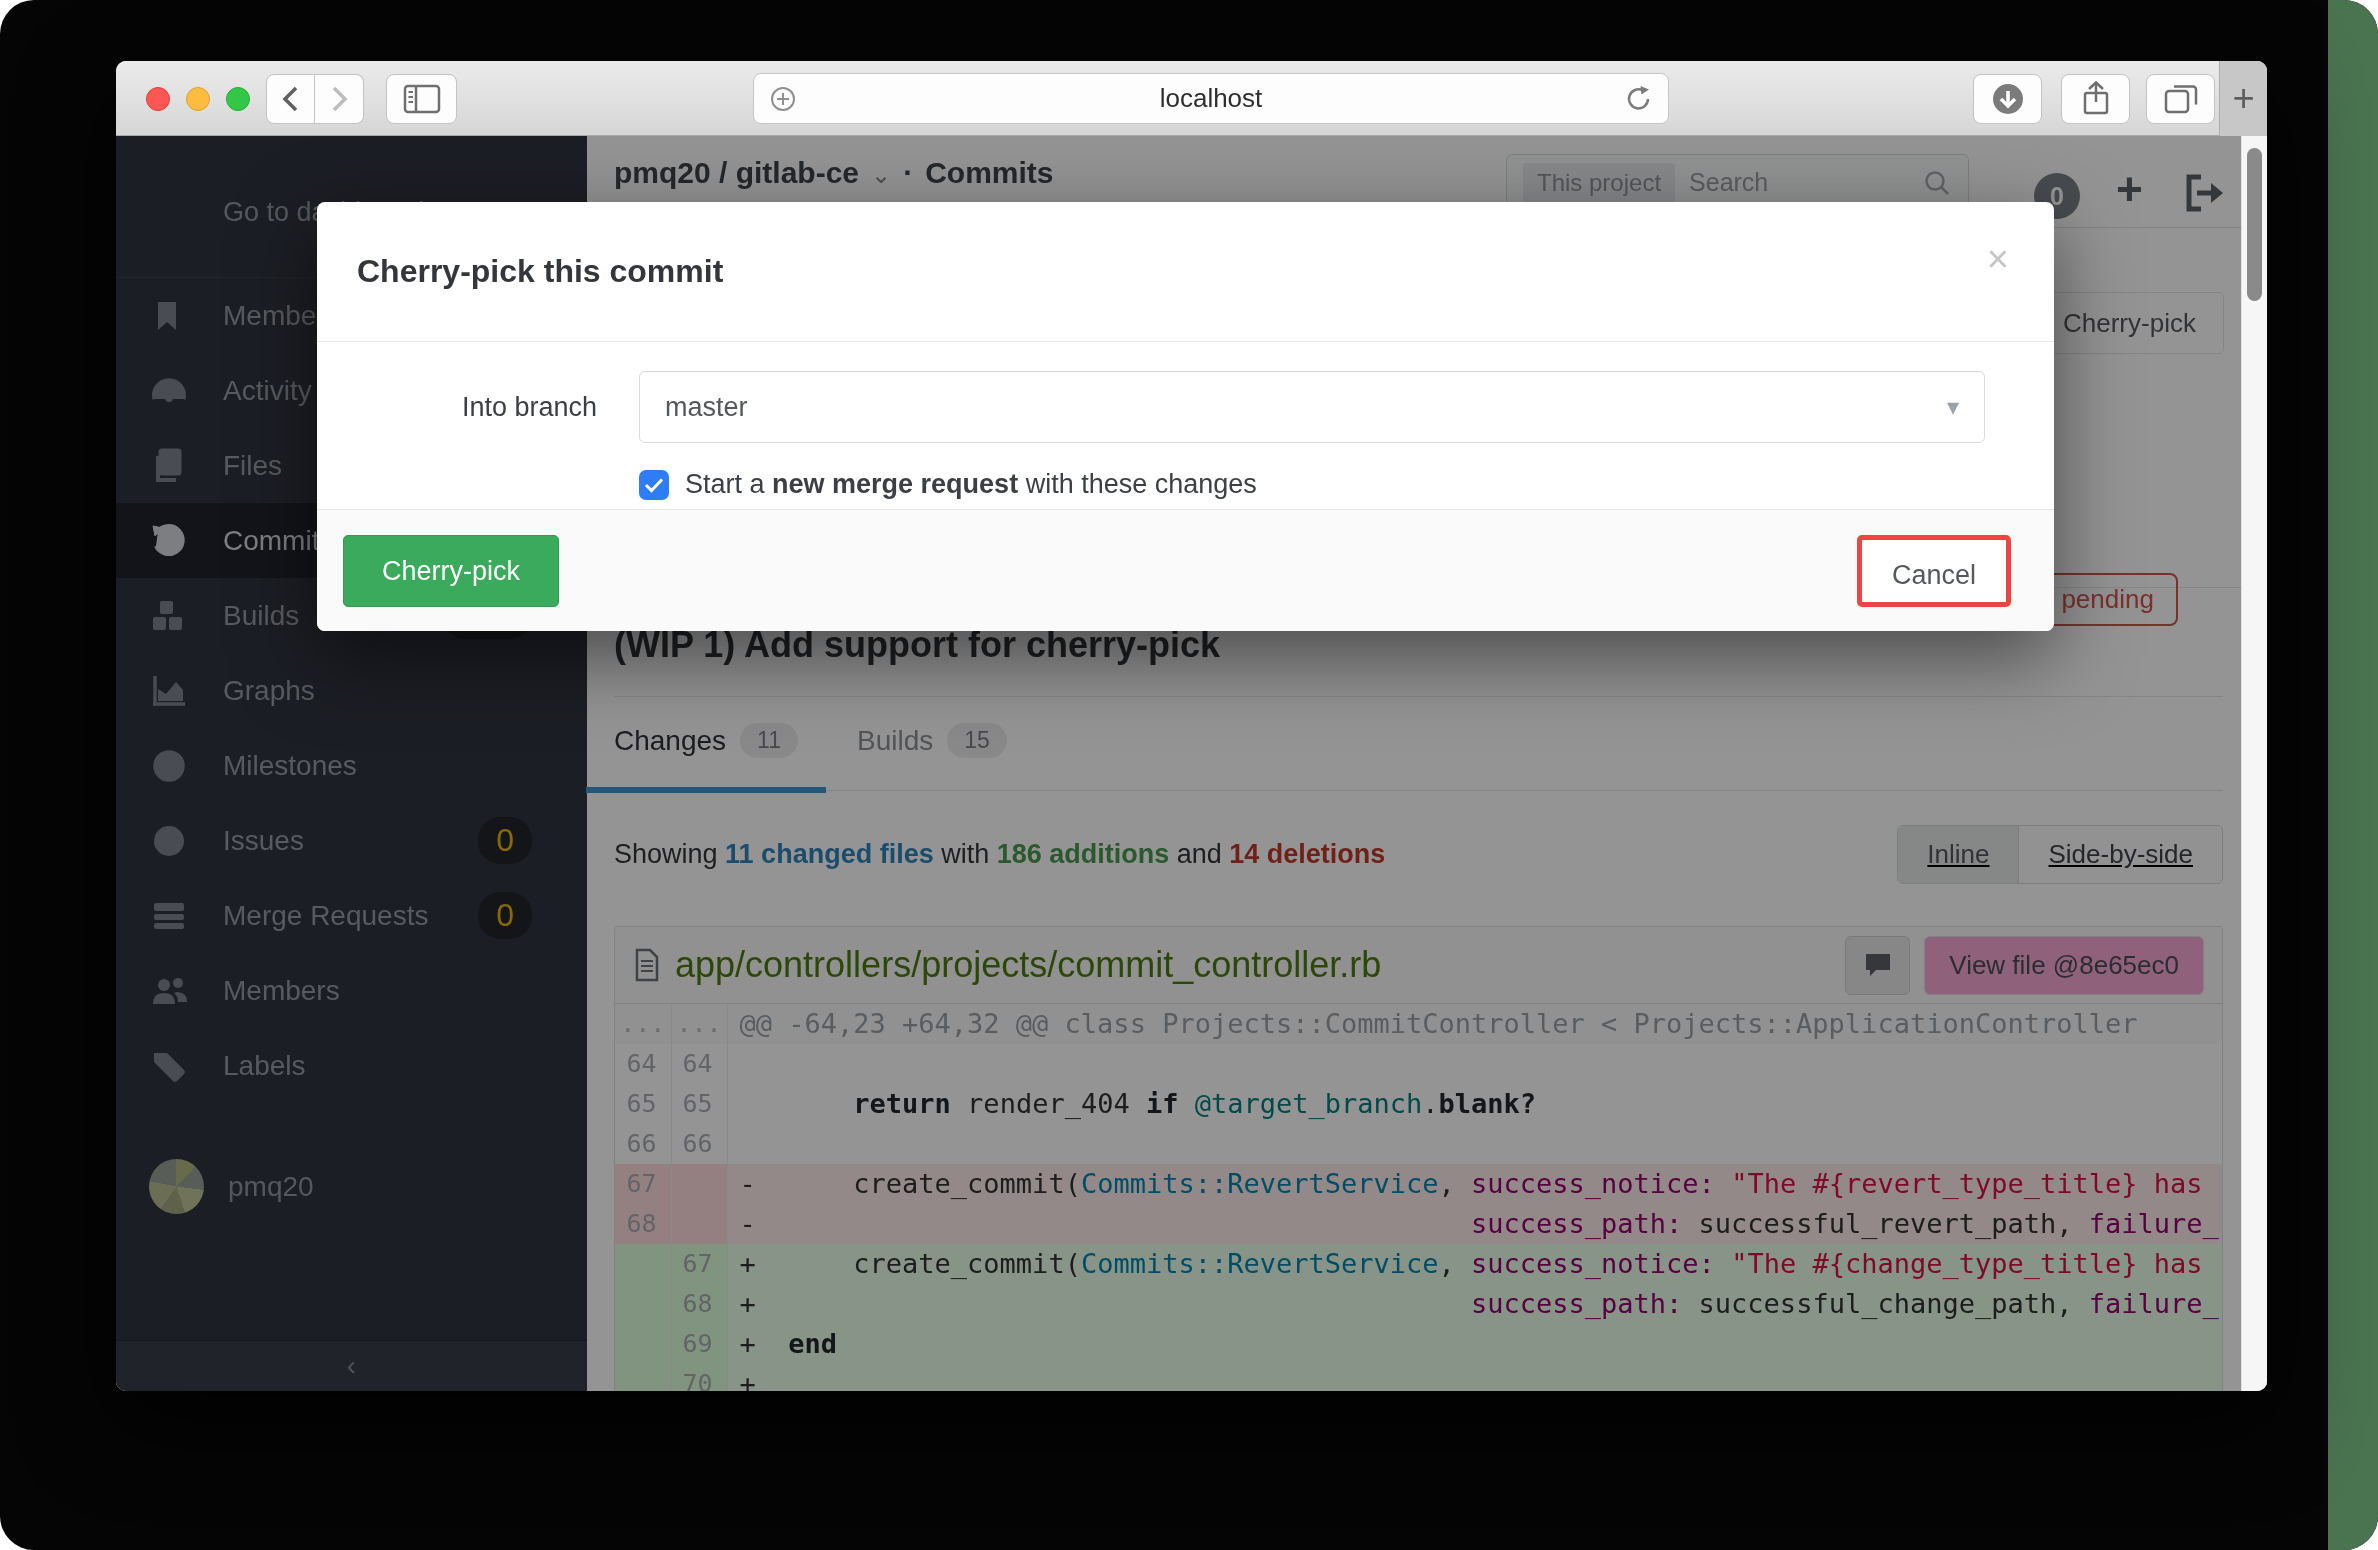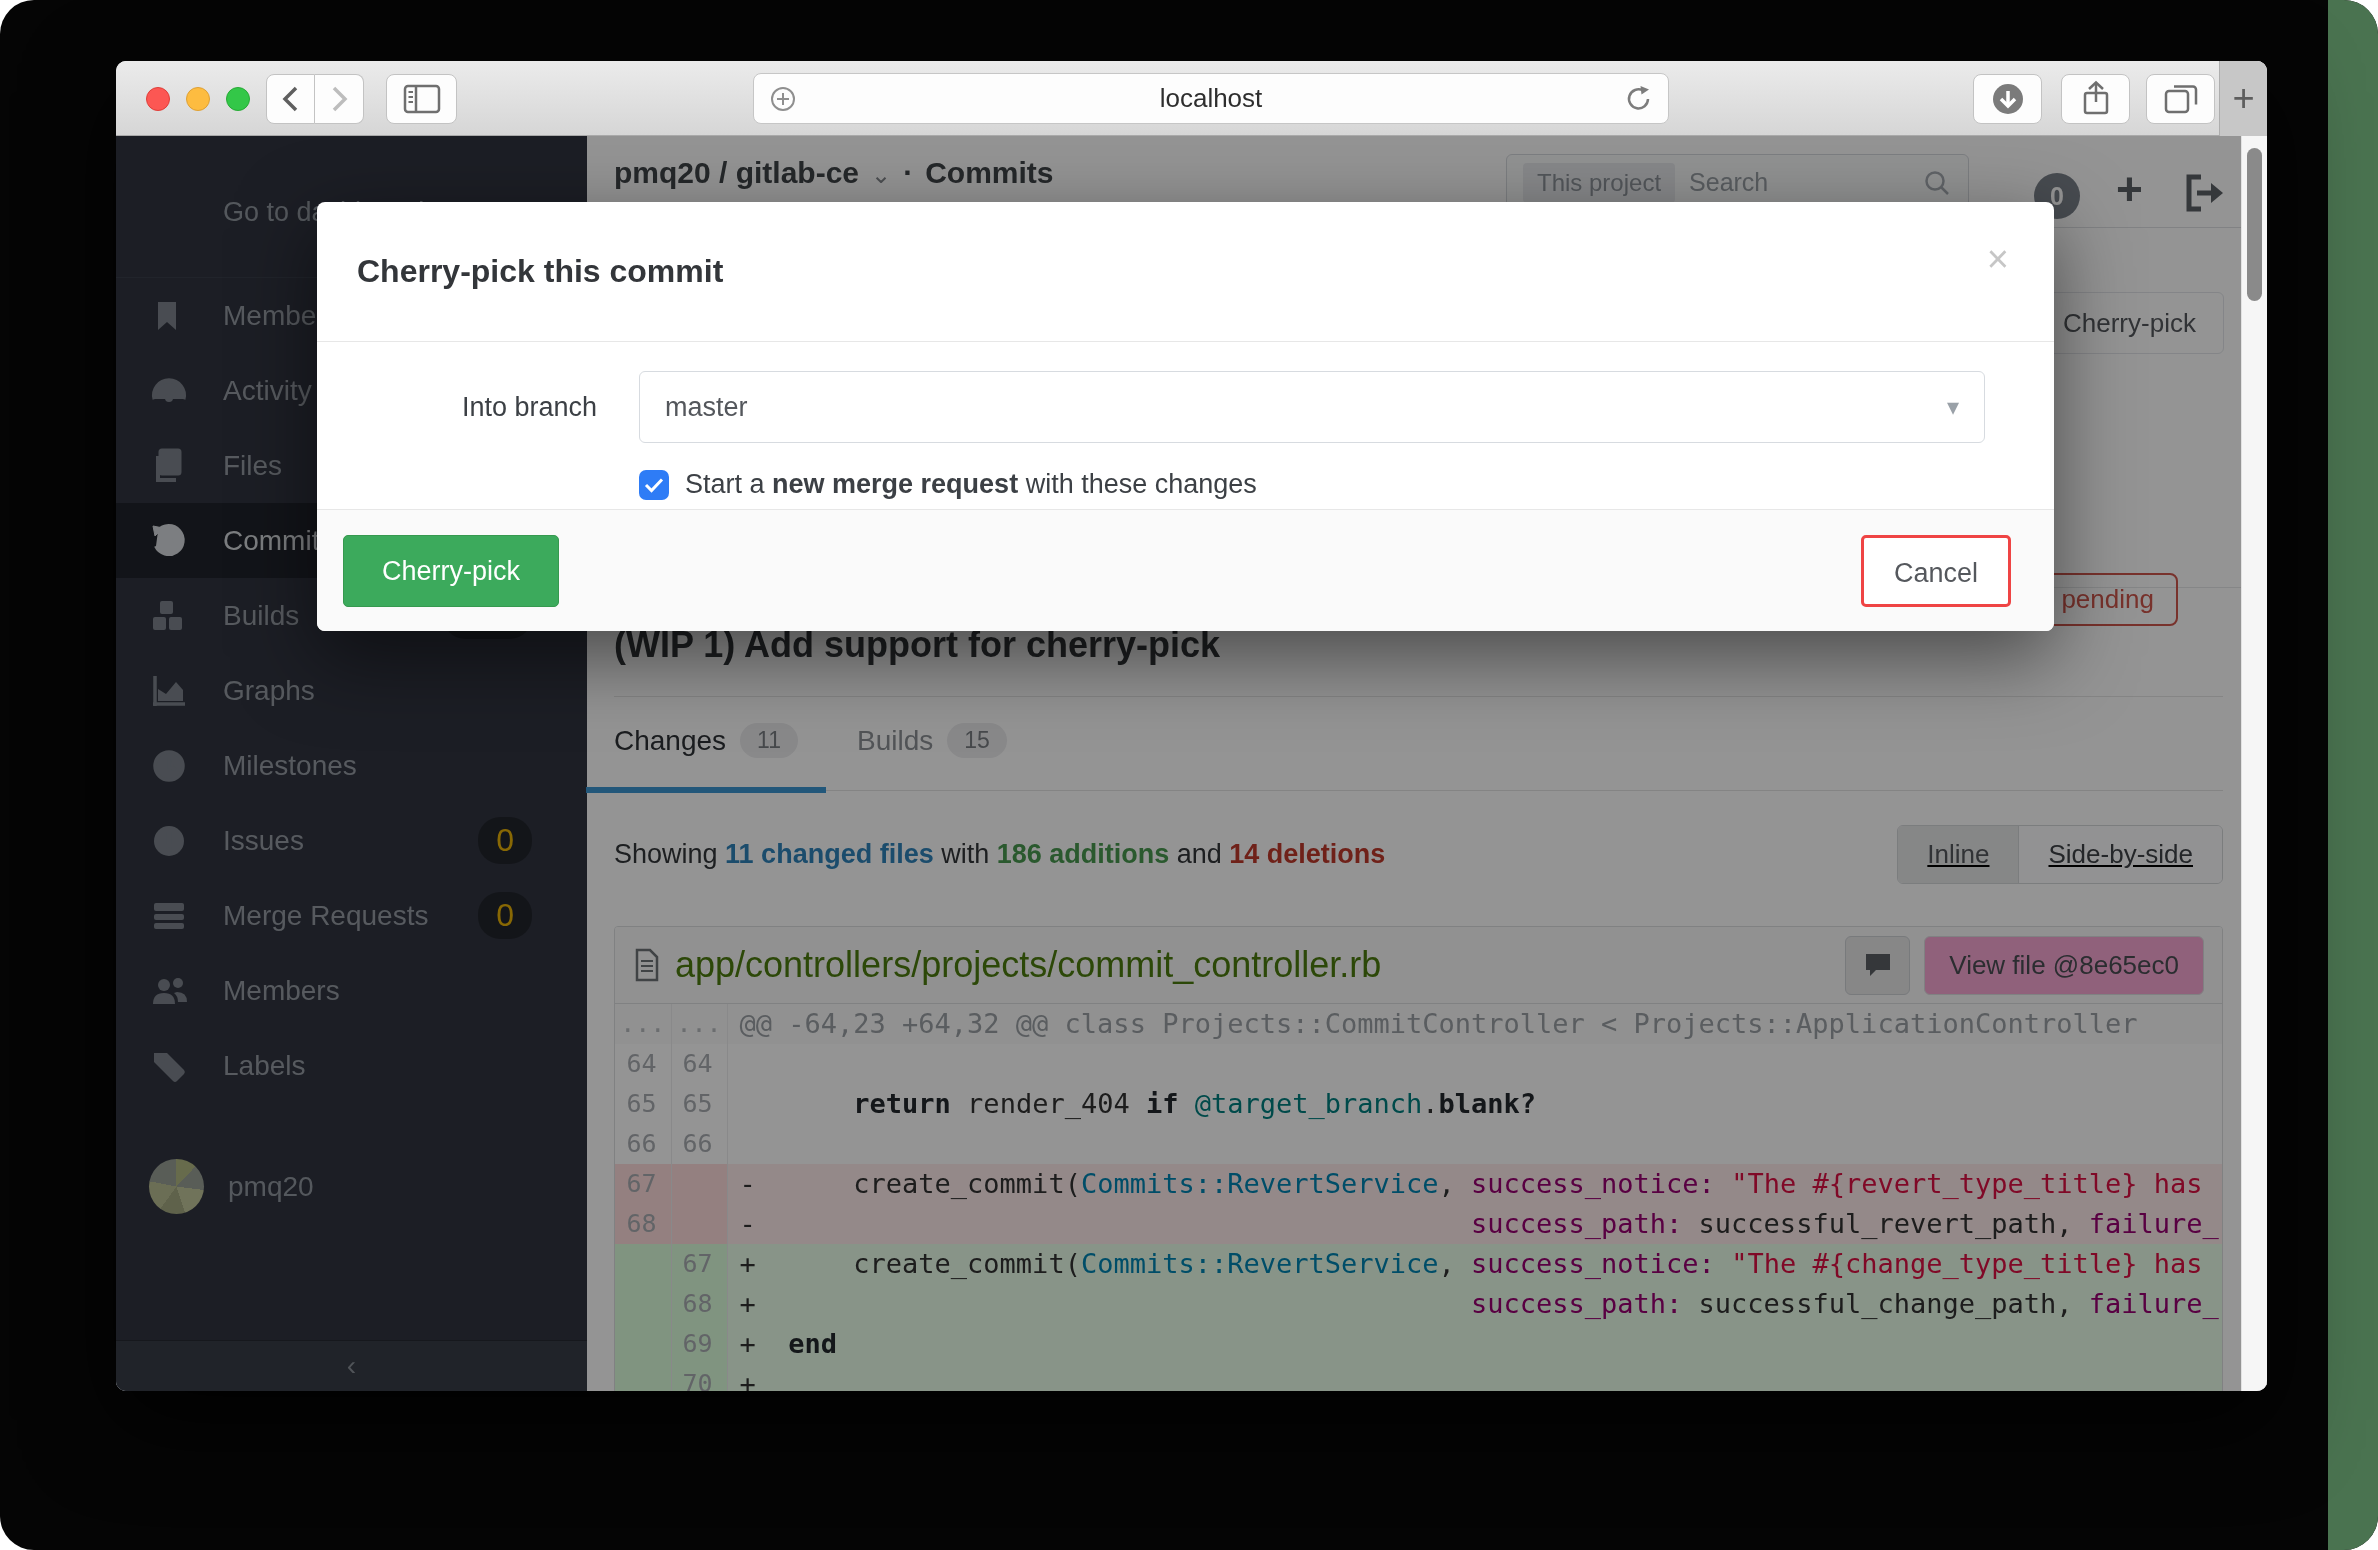--- a/index.html
+++ b/index.html
@@ -133,21 +133,21 @@
   .m-label{width:282px;text-align:right;padding-right:42px;font-size:27px;color:#3c4045;}
   .m-select{position:relative;flex:1;height:72px;border:1px solid #d7dbe0;border-radius:6px;background:#fff;
             display:flex;align-items:center;padding:0 25px;font-size:27px;color:#54575c;}
   .m-select .sel-caret{position:absolute;right:25px;color:#9aa1a8;font-size:24px;}
   .m-check{display:flex;align-items:center;gap:16px;margin:26px 40px 0 322px;font-size:27px;color:#3c4045;}
   .cbox{width:30px;height:30px;border-radius:7px;background:#2e7cf6;display:flex;align-items:center;justify-content:center;}
   .m-footer{position:absolute;left:0;right:0;bottom:0;height:122px;background:#fafafa;border-top:1px solid #e7e7e7;
             border-radius:0 0 8px 8px;display:flex;align-items:center;justify-content:space-between;padding:0 43px 0 26px;}
   .btn-green{height:72px;padding:0 38px;background:#3caa5c;border:1px solid #36994f;border-radius:5px;
              color:#fff;font-size:27px;line-height:70px;}
-  .btn-cancel{height:72px;padding:0 30px;background:#fff;border:3px solid #ef4444;border-radius:5px;
+  .btn-cancel{height:72px;padding:0 30px;background:#fff;border:5px solid #ef4444;border-radius:5px;
              color:#55585d;font-size:27px;line-height:70px;}
 
   
   .sbar{position:absolute;right:0;top:0;bottom:0;width:26px;background:#f6f6f6;border-left:1px solid #e2e2e2;z-index:70;}
   .sthumb{position:absolute;left:5px;top:12px;width:15px;height:153px;border-radius:8px;background:#8a8a8a;}
 </style>
 </head>
 <body>
 
 <div class="canvas">

